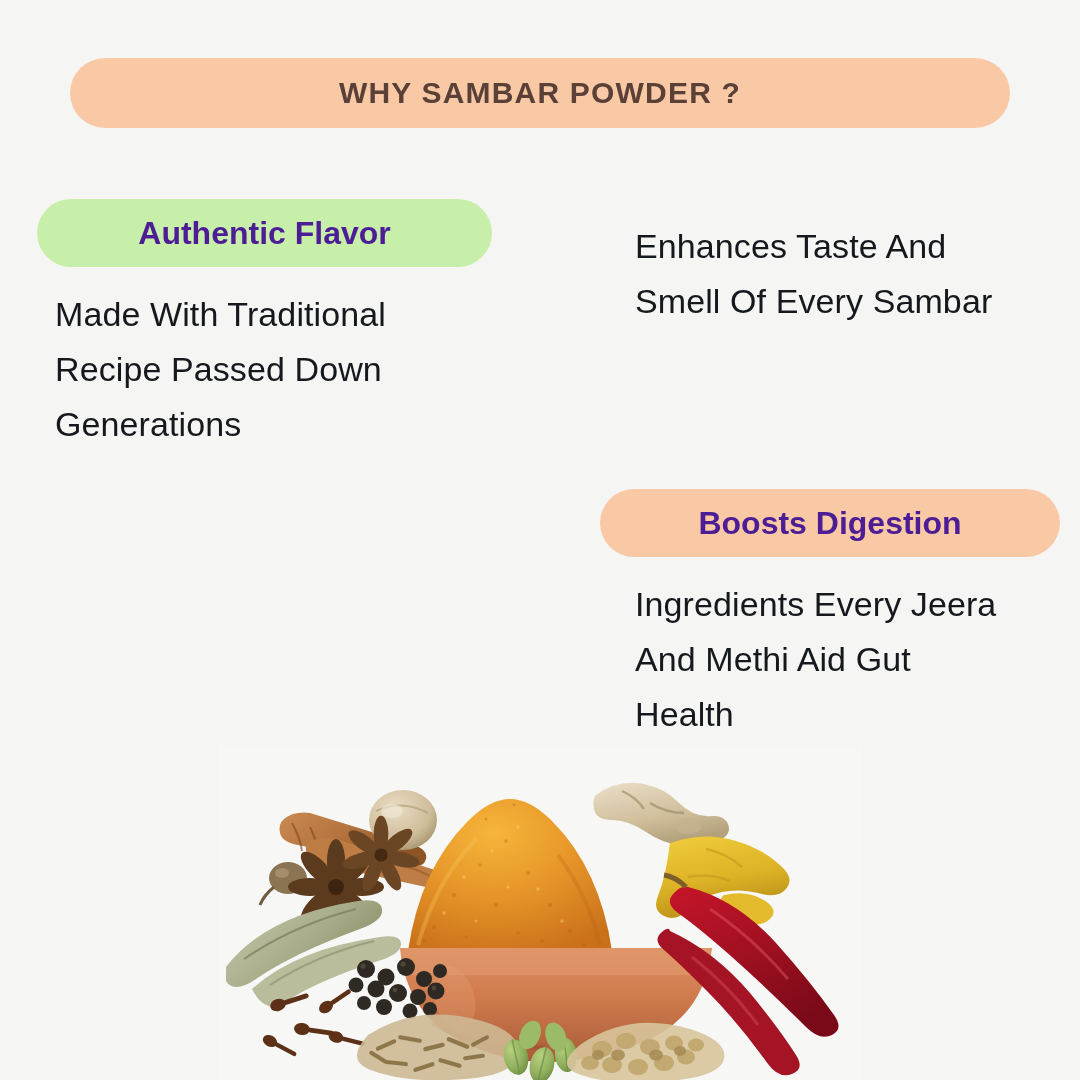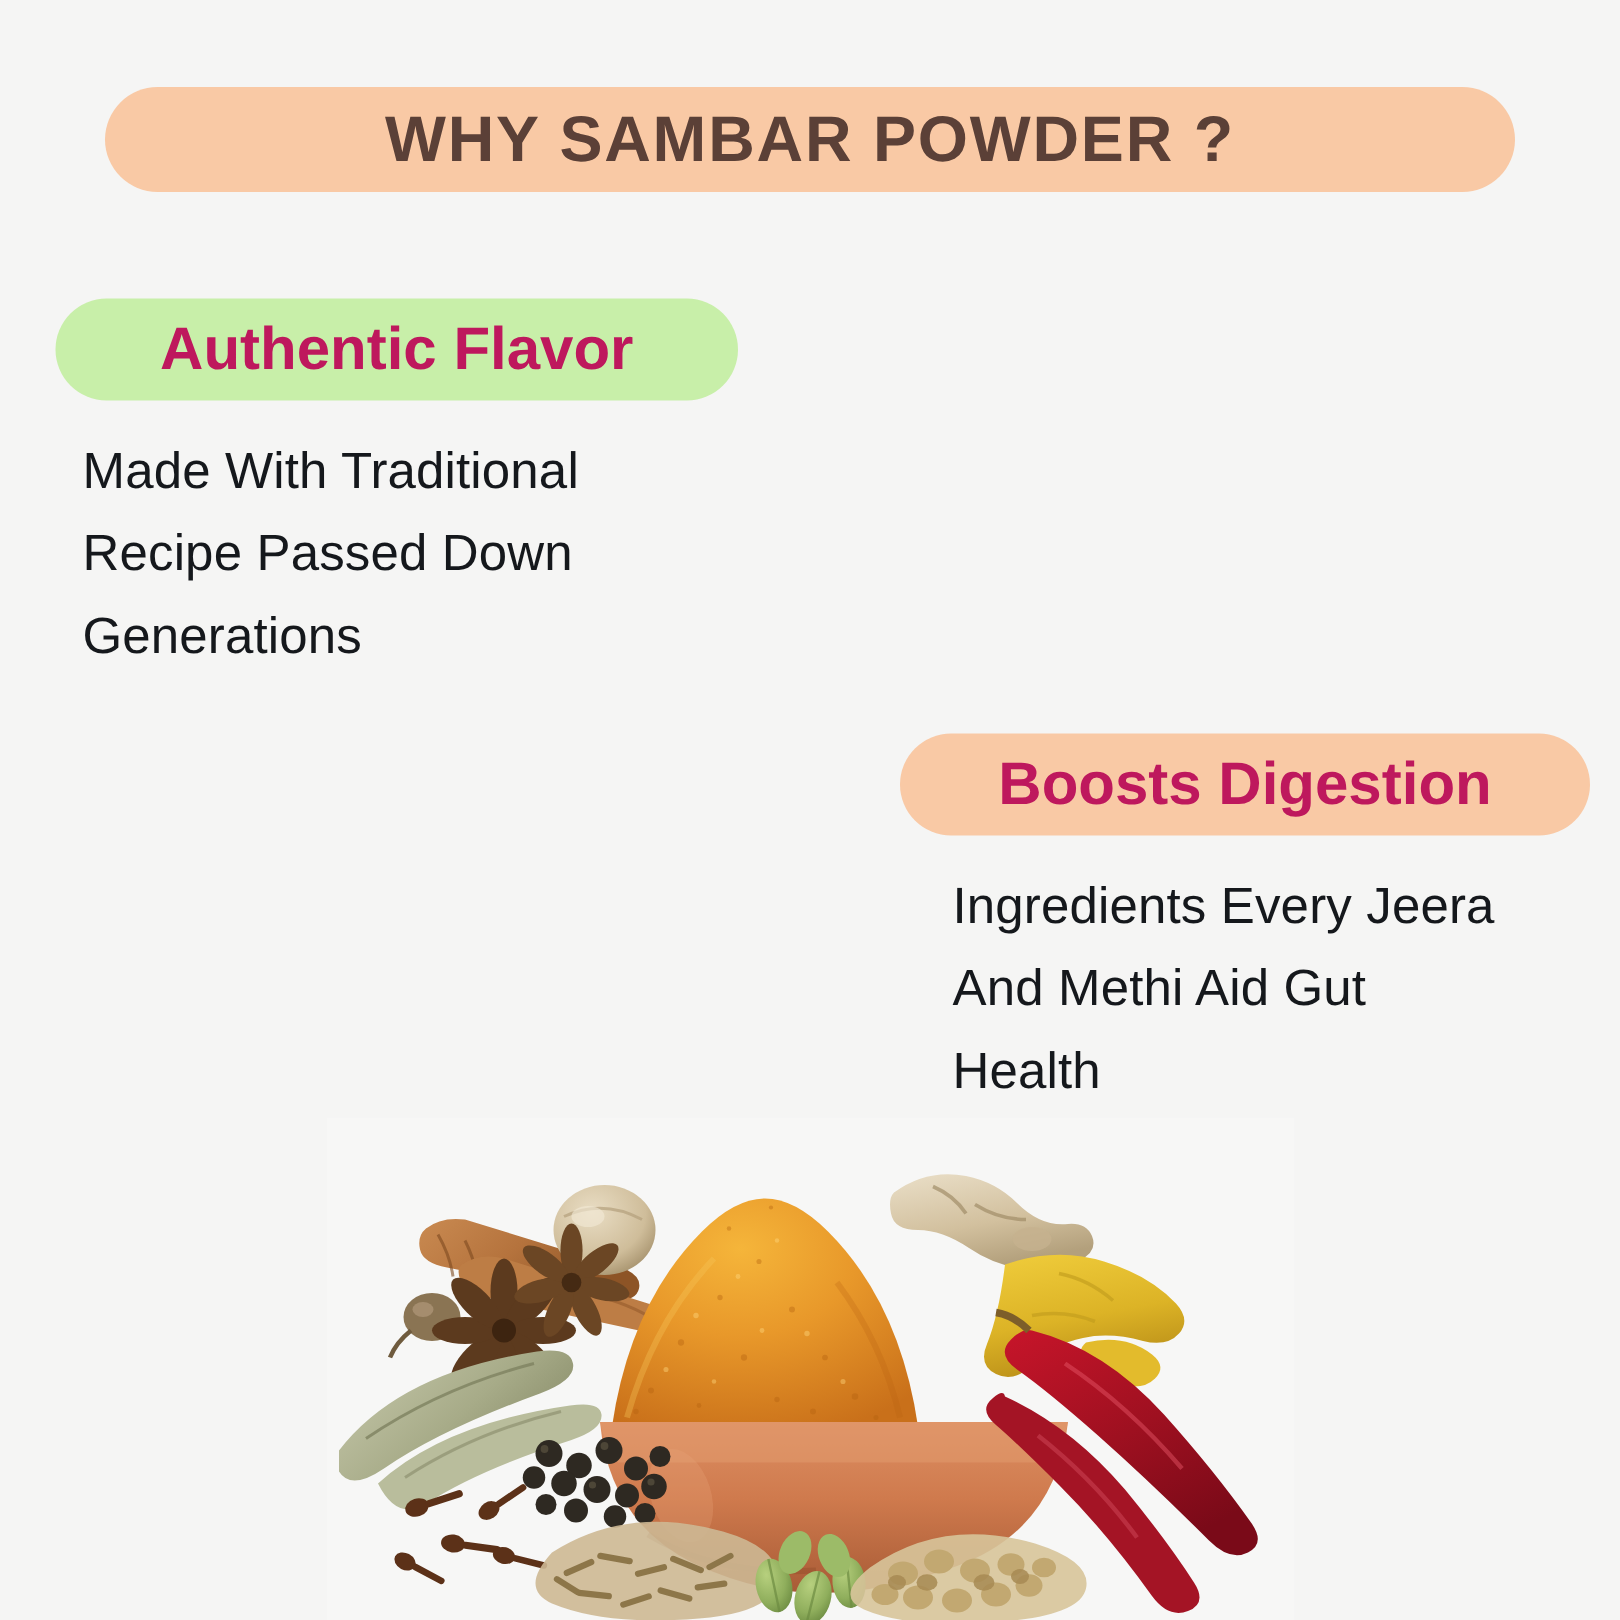--- a/index.html
+++ b/index.html
@@ -21,21 +21,21 @@
   
   .title-banner {
     position:absolute;
     left:70px; top:58px;
     width:940px; height:70px;
     background:#f9c9a5;
     border-radius:35px;
     display:flex; align-items:center; justify-content:center;
   }
   .title-banner .title-text {
-    font-size:43px;
+    font-size:30px;
     font-weight:bold;
     color:#5b4037;
     letter-spacing:1.2px;
     text-align:center;
     line-height:1;
   }
 
   
   .grid {
     position:absolute;
@@ -52,23 +52,23 @@
   .pill {
     height:68px;
     border-radius:34px;
     display:flex; align-items:center; justify-content:center;
     padding:0 18px;
   }
   .pill-green { background:#c8efa9; }
   .pill-peach { background:#f9c9a5; }
 
   .pill .pill-text {
-    font-size:40px;
+    font-size:32px;
     font-weight:bold;
-    color:#be185d;
+    color:#4c1d95;
     line-height:1;
     white-space:nowrap;
     text-align:center;
   }
 
   .desc {
     margin-top:20px;
     font-size:34px;
     font-weight:normal;
     color:#15181c;
@@ -103,20 +103,22 @@
       <div class="cell cell-left">
         <div class="pill pill-green">
           <span class="pill-text">Authentic Flavor</span>
         </div>
         <div class="desc">Made With Traditional
 Recipe Passed Down
 Generations</div>
       </div>
 
       <div class="cell cell-right">
+        <div class="desc">Enhances Taste And
+Smell Of Every Sambar</div>
       </div>
 
     </div>
 
     <div class="row row-2" style="height:260px;">
 
 
       <div class="cell cell-right">
         <div class="pill pill-peach">
           <span class="pill-text">Boosts Digestion</span>

